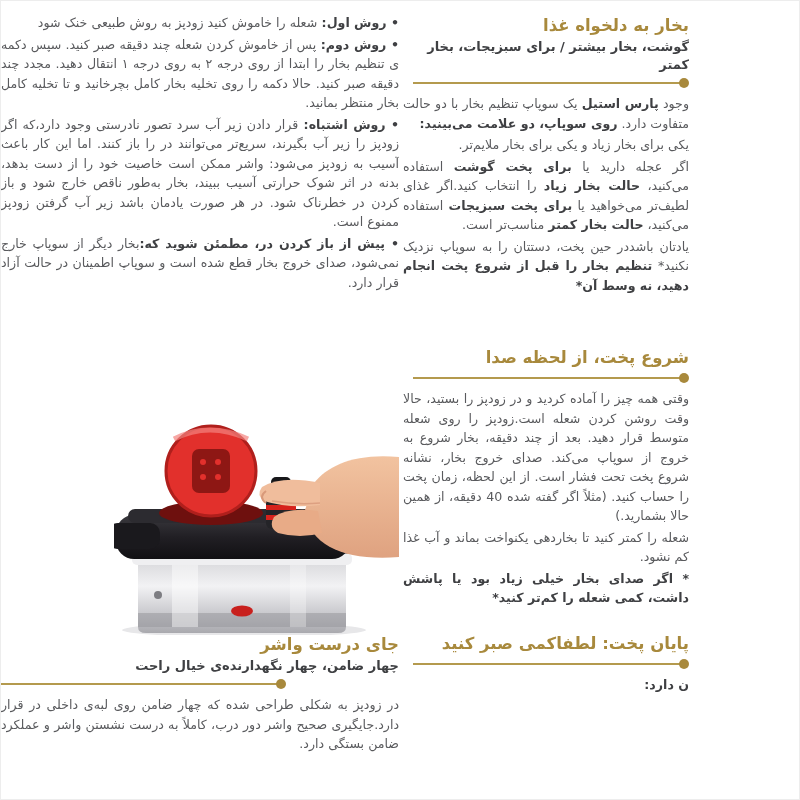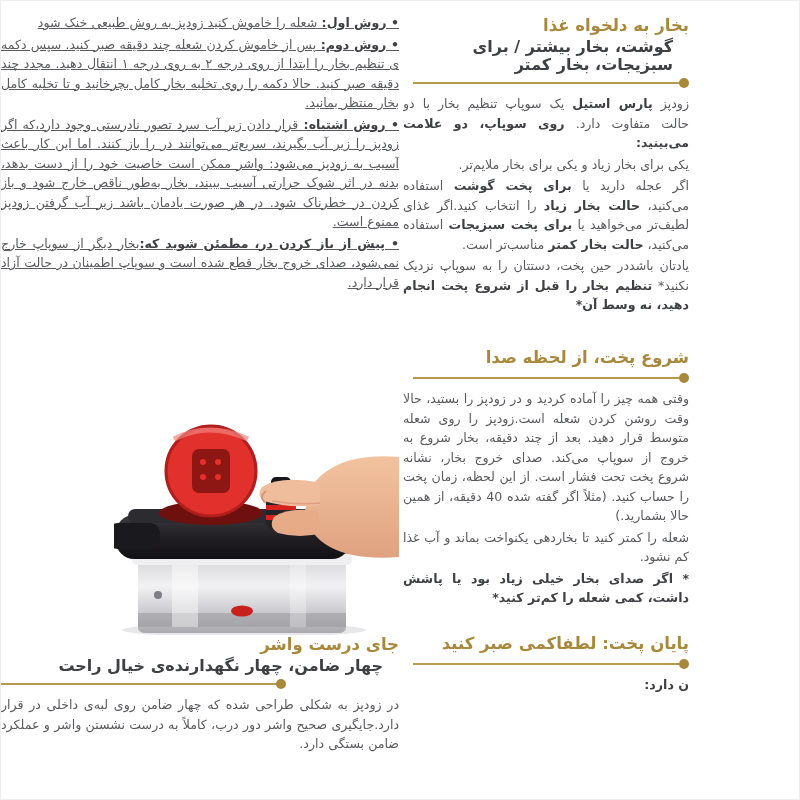--- a/index.html
+++ b/index.html
@@ -15,34 +15,34 @@
   #col-left{left:0;top:0;width:398px;height:800px;}
 
   
   .body-txt{font-size:12.6px;line-height:19.5px;color:#595a5d;text-align:justify;}
   .body-txt .b, .b{font-weight:bold;color:#3f4043;}
   p.par{margin:0 0 2px 0;}
   .gold-h{
     font-size:16.5px;line-height:22px;font-weight:bold;color:#a8893c;
     text-align:right;margin:0;padding-left:0;
   }
-  .sub-h{font-size:16px;line-height:18px;font-weight:bold;color:#3f4043;text-align:right;margin:1px 16px 0 0;}
+  .sub-h{font-size:13px;line-height:18px;font-weight:bold;color:#3f4043;text-align:right;margin:1px 0 0 0;}
   
   .rule{display:flex;flex-direction:row;align-items:center;height:14px;margin:2px 0 4px 0;direction:ltr;}
   .rule .rule-line{flex:1;height:2px;background:#b49a4e;}
   .rule .rule-dot{width:10px;height:10px;border-radius:50%;background:#a8893c;margin-left:-1px;}
   .sec{position:absolute;left:0;right:0;overflow:hidden;}
   #sec-steam{top:14px;height:332px;}
   #sec-sound{top:346px;height:286px;}
   #sec-end{top:632px;height:168px;}
   #sec-steam .gold-h,#sec-sound .gold-h,#sec-end .gold-h{padding-left:4px;}
   .rule.inset{width:276px;margin-right:0;margin-left:auto;}
   .center-line{}
   
-  #bullets{position:absolute;top:12px;left:0;right:0;height:386px;overflow:hidden;text-decoration:underline;}
+  #bullets{position:absolute;top:12px;left:0;right:0;height:386px;overflow:hidden;}
   #left-photo{position:absolute;top:398px;left:113px;width:285px;height:236px;}
   #sec-gasket{top:633px;height:167px;}
   #sec-gasket .rule{width:285px;margin-left:0;margin-right:auto;direction:ltr;}
   
   .fade{position:absolute;pointer-events:none;}
   #fade-left{left:40px;top:744px;width:165px;height:22px;
     background:linear-gradient(to left, rgba(255,255,255,0), #ffffff 55%);}
   #fade-right-a{left:630px;top:752px;width:80px;height:26px;
     background:linear-gradient(to right, rgba(255,255,255,0), #ffffff 70%);}
   #fade-right-b{left:400px;top:774px;width:110px;height:26px;
@@ -56,21 +56,21 @@
   <div id="col-right" class="col">
 
     <div class="sec" id="sec-steam">
       <h2 class="gold-h">بخار به دلخواه غذا</h2>
       <div class="sub-h">گوشت، بخار بیشتر / برای سبزیجات، بخار کمتر</div>
       <div class="rule inset">
         <span class="rule-line"></span>
         <span class="rule-dot"></span>
       </div>
       <div class="body-txt">
-        <p class="par"><span>زودپز </span><span class="b">پارس استیل</span><span> یک سوپاپ تنظیم بخار با دو حالت متفاوت دارد. </span><span class="b">روی سوپاپ، دو علامت می‌بینید:</span></p>
+        <p class="par"><span>وجود </span><span class="b">پارس استیل</span><span> یک سوپاپ تنظیم بخار با دو حالت متفاوت دارد. </span><span class="b">روی سوپاپ، دو علامت می‌بینید:</span></p>
         <p class="par"><span>یکی برای بخار زیاد و یکی برای بخار ملایم‌تر.</span></p>
         <p class="par"><span>اگر عجله دارید یا </span><span class="b">برای پخت گوشت</span><span> استفاده می‌کنید، </span><span class="b">حالت بخار زیاد</span><span> را انتخاب کنید.اگر غذای لطیف‌تر می‌خواهید یا </span><span class="b">برای پخت سبزیجات</span><span> استفاده می‌کنید، </span><span class="b">حالت بخار کمتر</span><span> مناسب‌تر است.</span></p>
         <p class="par"><span>یادتان باشددر حین پخت، دستتان را به سوپاپ نزدیک نکنید* </span><span class="b">تنظیم بخار را قبل از شروع پخت انجام دهید، نه وسط آن*</span></p>
       </div>
     </div>
 
     <div class="sec" id="sec-sound">
       <h2 class="gold-h">شروع پخت، از لحظه صدا</h2>
       <div class="rule inset">
         <span class="rule-line"></span>

